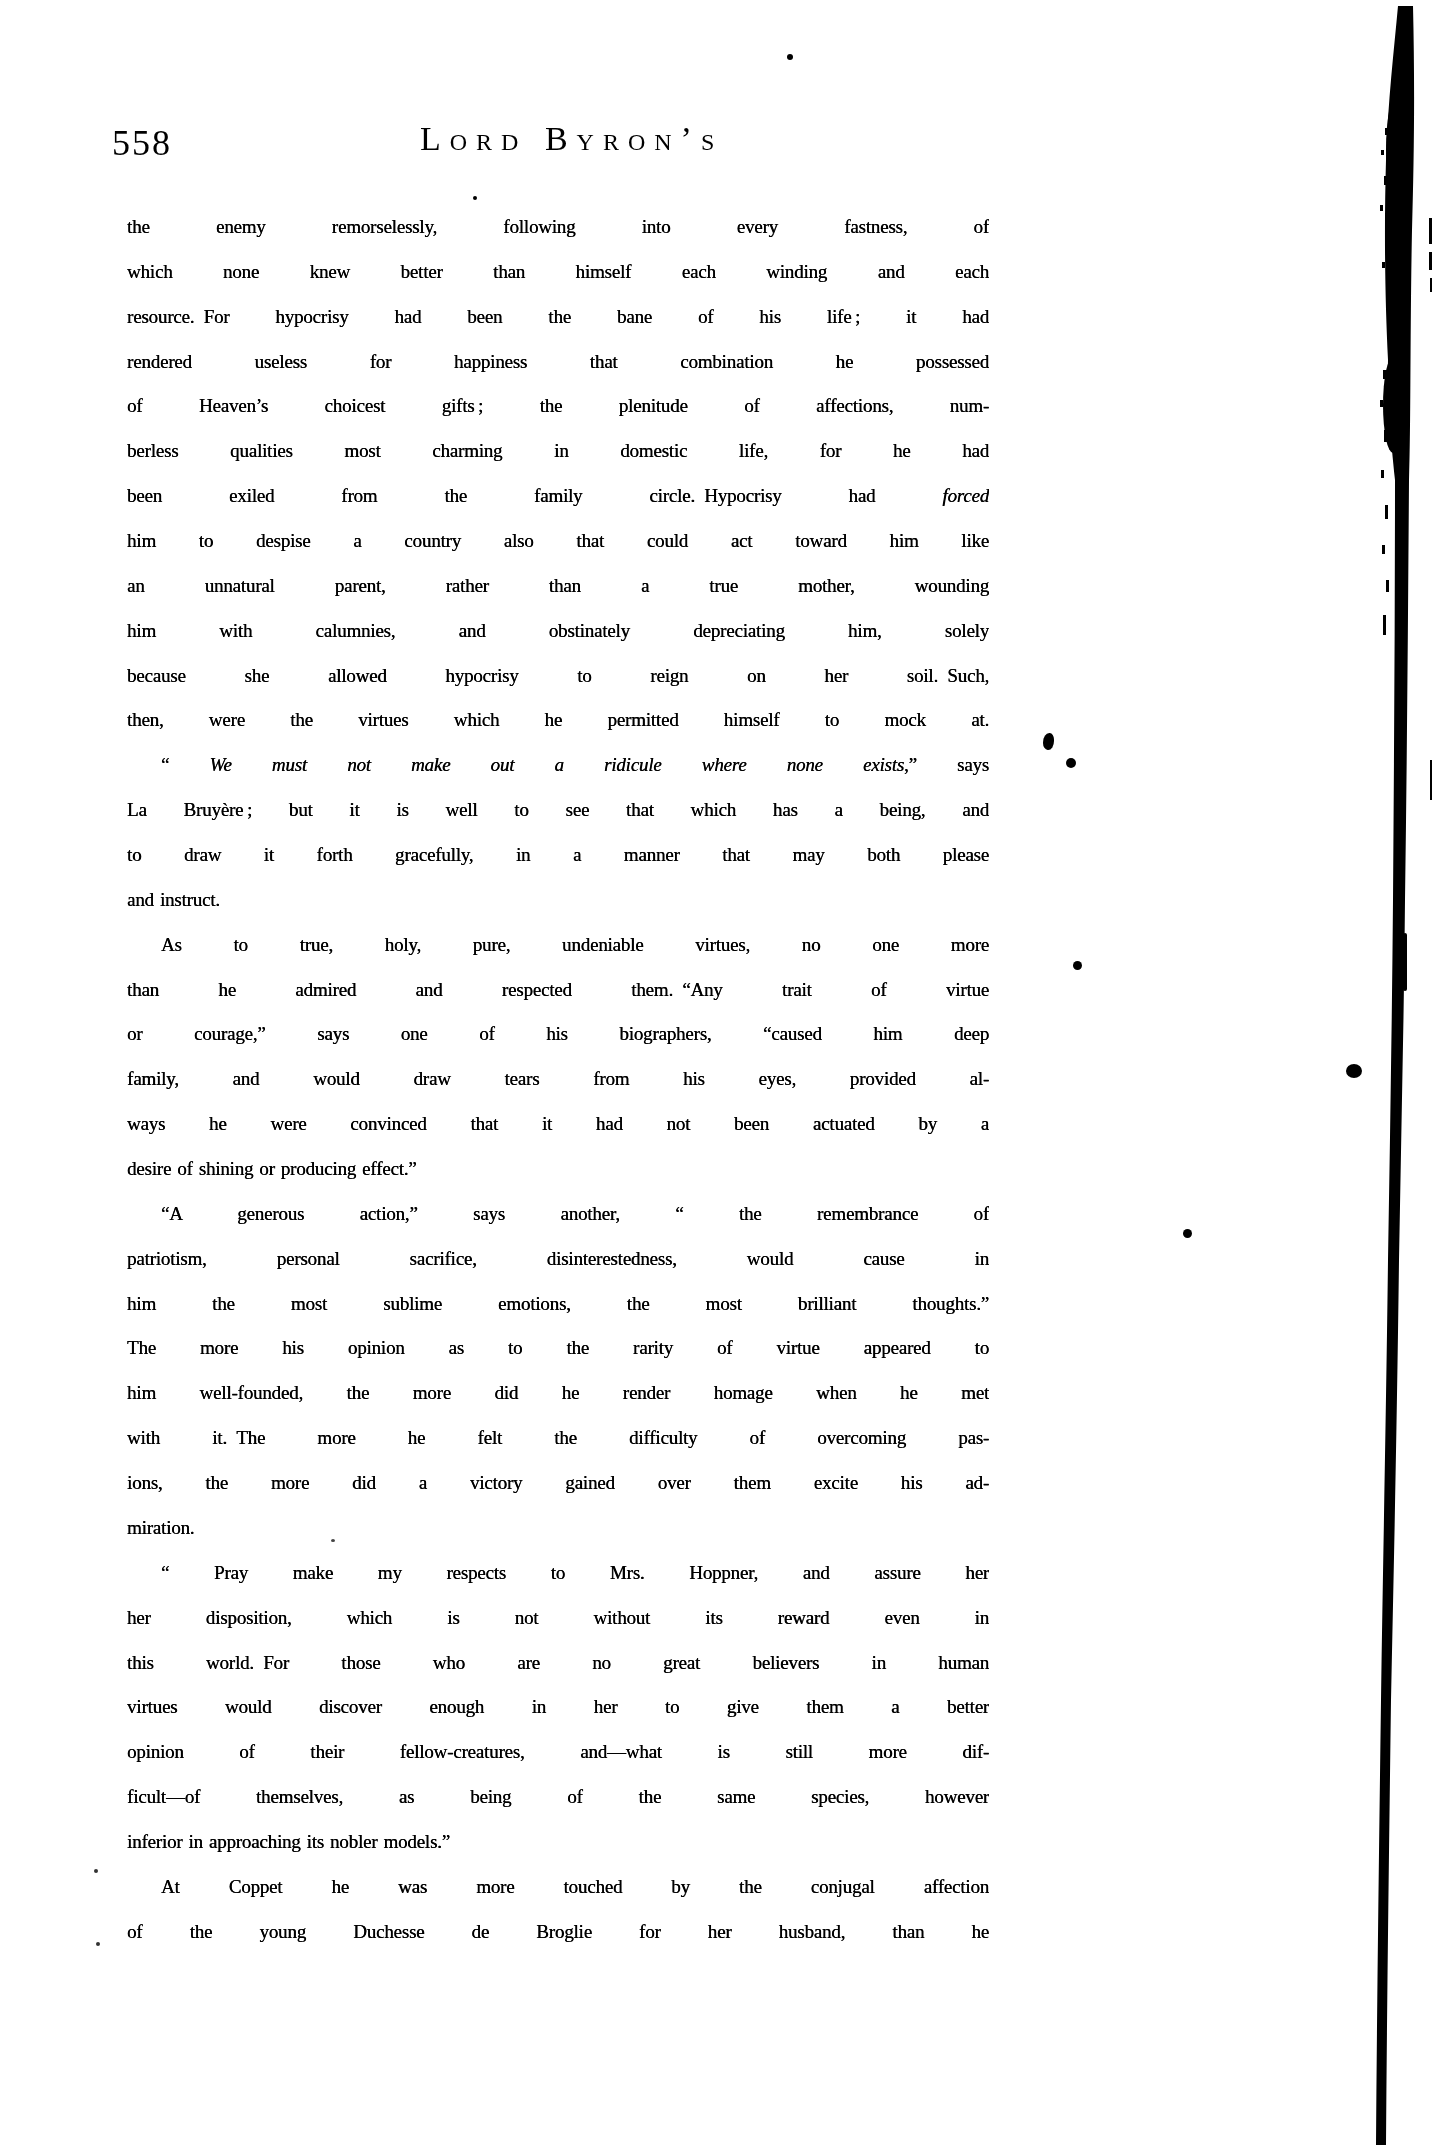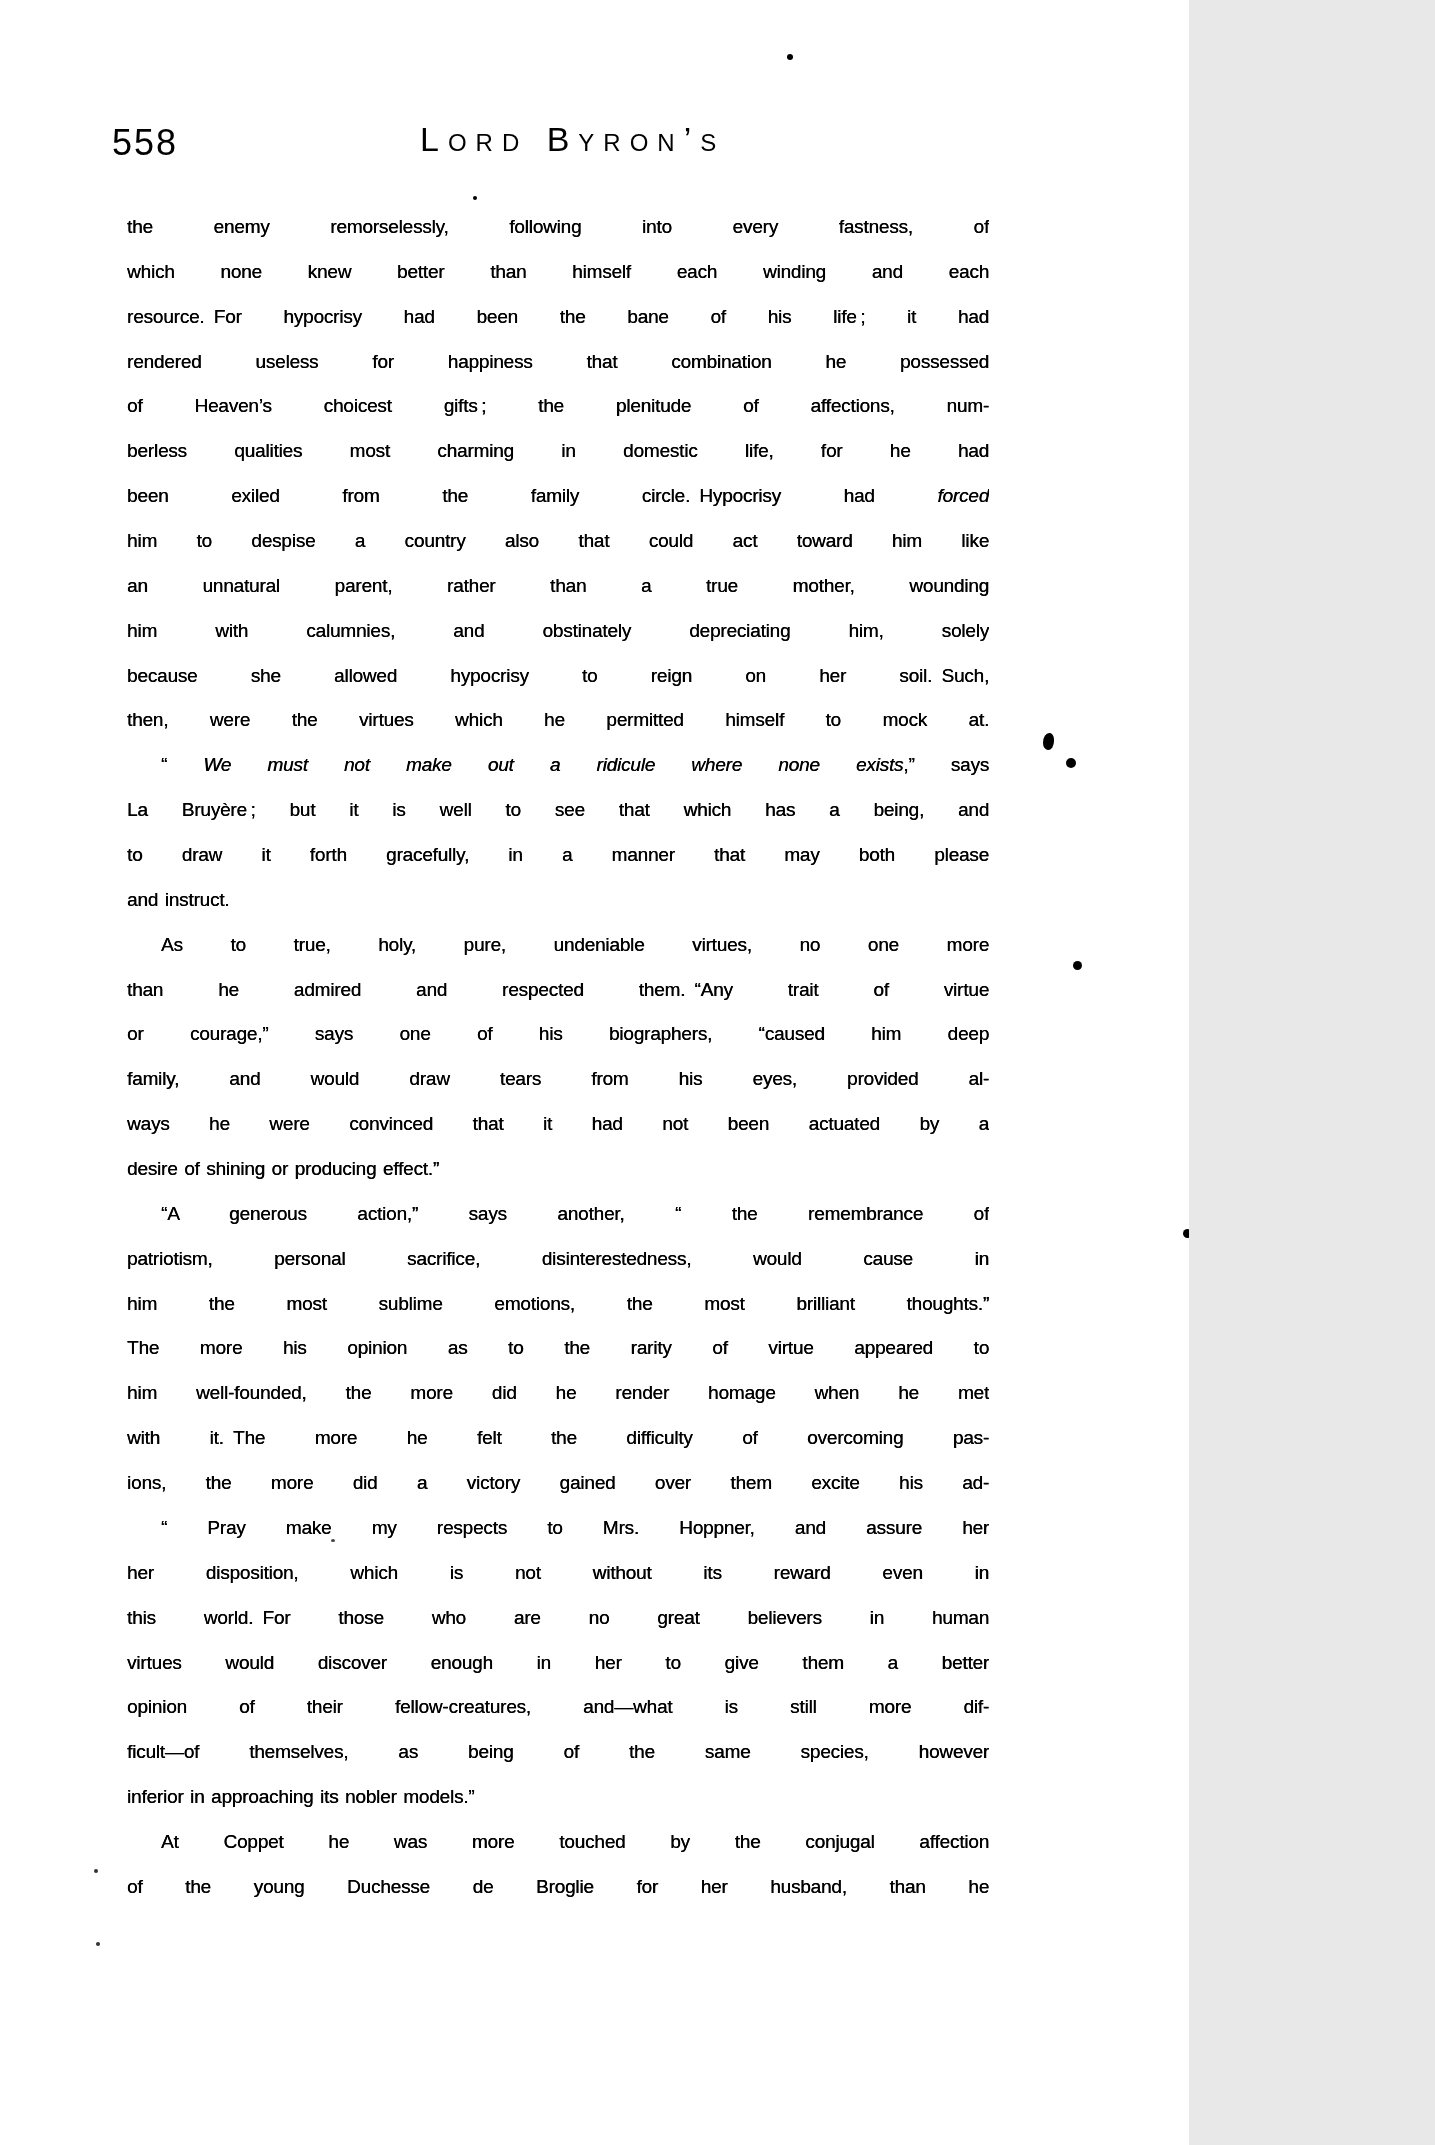--- a/index.html
+++ b/index.html
@@ -1,21 +1,21 @@
 <!DOCTYPE html>
 <html><head>
 <meta charset="utf-8">
 <style>
   html,body { margin:0; padding:0; background:#e8e8e8; }
   .page {
     position:relative;
-    width:1189px; height:2145px;
+    width:1435px; height:2145px;
     background:#ffffff;
     overflow:hidden;
-    font-family:Liberation Sans, sans-serif;
+    font-family:Liberation Serif, serif;
     color:#000;
   }
   .pagenum {
     position:absolute;
     left:112px; top:122px;
     font-size:36px;
     letter-spacing:2px;
   }
   .runhead {
     position:absolute;
@@ -83,20 +83,21 @@
       <div class="line">family, and would draw tears from his eyes, provided al-</div>
       <div class="line">ways he were convinced that it had not been actuated by a</div>
       <div class="line end">desire of shining or producing effect.”</div>
       <div class="line indent">“A generous action,” says another, “ the remembrance of</div>
       <div class="line">patriotism, personal sacrifice, disinterestedness, would cause in</div>
       <div class="line">him the most sublime emotions, the most brilliant thoughts.”</div>
       <div class="line">The more his opinion as to the rarity of virtue appeared to</div>
       <div class="line">him well-founded, the more did he render homage when he met</div>
       <div class="line">with it. The more he felt the difficulty of overcoming pas-</div>
       <div class="line">ions, the more did a victory gained over them excite his ad-</div>
+      <div class="line end">miration.</div>
       <div class="line indent">“ Pray make my respects to Mrs. Hoppner, and assure her</div>
       <div class="line">her disposition, which is not without its reward even in</div>
       <div class="line">this world. For those who are no great believers in human</div>
       <div class="line">virtues would discover enough in her to give them a better</div>
       <div class="line">opinion of their fellow-creatures, and—what is still more dif-</div>
       <div class="line">ficult—of themselves, as being of the same species, however</div>
       <div class="line end">inferior in approaching its nobler models.”</div>
       <div class="line indent">At Coppet he was more touched by the conjugal affection</div>
       <div class="line">of the young Duchesse de Broglie for her husband, than he</div>
     </div>

